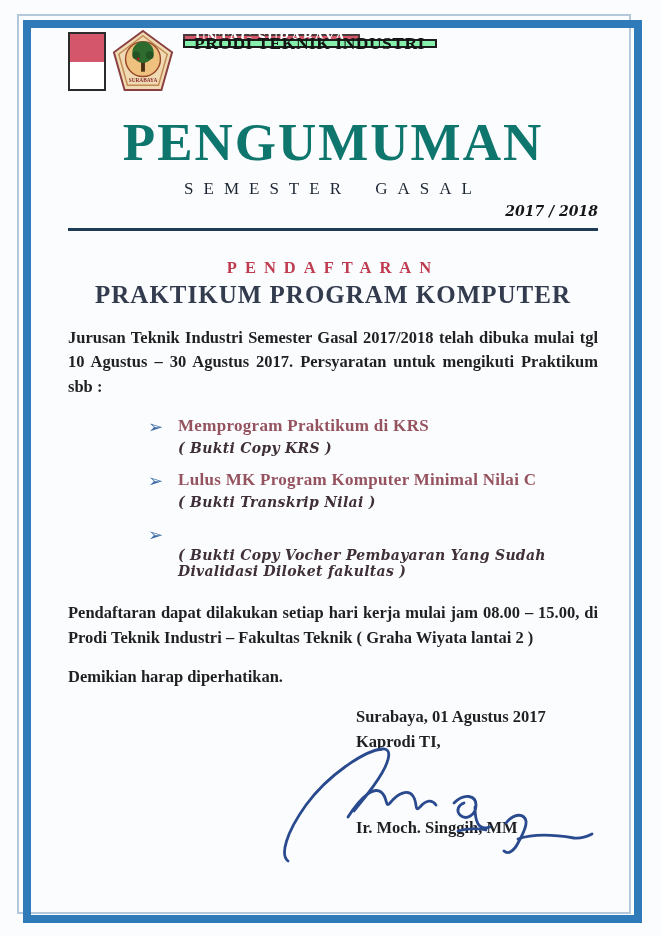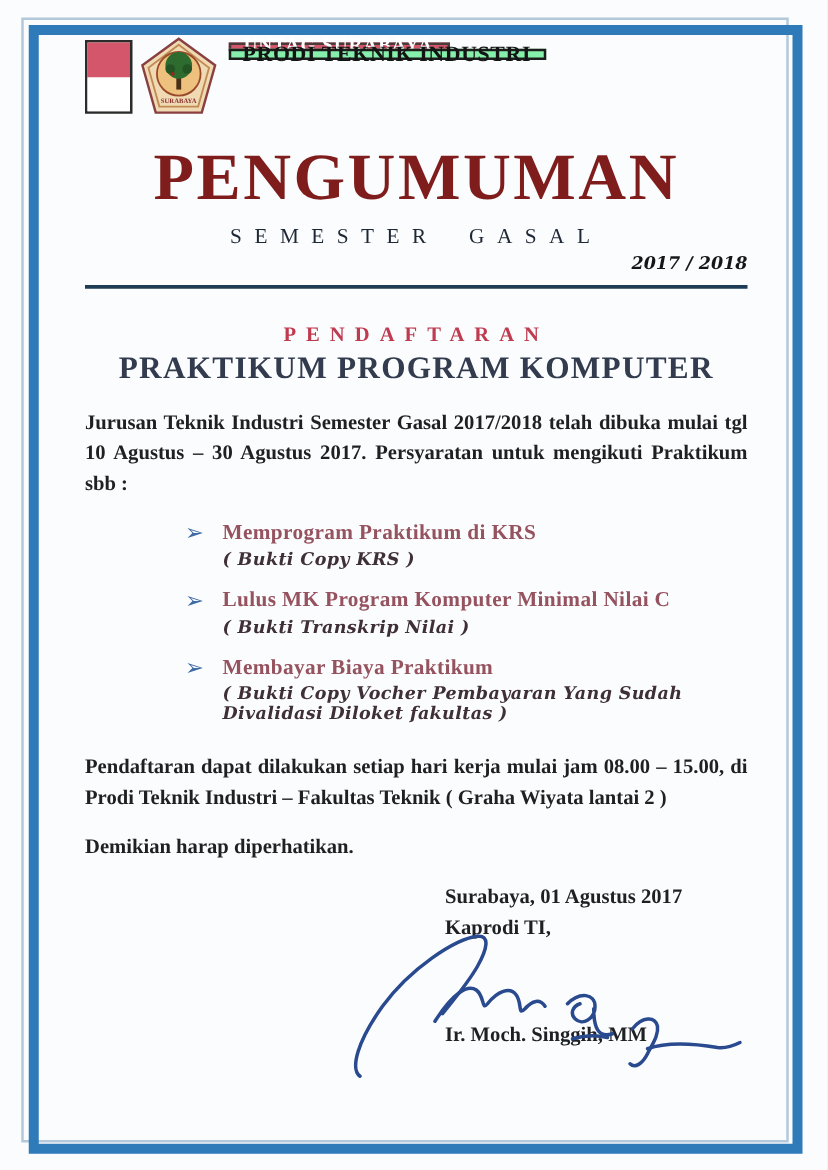--- a/index.html
+++ b/index.html
@@ -33,21 +33,21 @@
   }
   .band-white{
     display:inline-block;background:#86efac;color:#141414;
     border:2px solid #1c1c1c;padding:2px 10px 3px 9px;margin-top:-2px;
     font-size:17.5px;font-weight:bold;letter-spacing:0.5px;
   }
   .bands .row{line-height:0;}
 
   
   .title{
-    margin-top:22px;text-align:center;color:#7f1d1d;
+    margin-top:22px;text-align:center;color:#0f766e;
     font-size:53px;font-weight:bold;letter-spacing:2px;line-height:1.05;
   }
   .subtitle{
     margin-top:8px;text-align:center;color:#1d2735;
     font-size:17px;font-weight:normal;letter-spacing:10px;word-spacing:10px;
   }
   .year{
     margin-top:4px;text-align:right;color:#16161a;
     font-family:"DejaVu Serif",serif;font-style:italic;font-weight:bold;font-size:14px;
   }
@@ -147,21 +147,20 @@
       <li class="req-item">
         <div class="req-head">
           <span class="bullet">➢</span>
           <span class="req-title">Lulus MK Program Komputer Minimal Nilai C</span>
         </div>
         <div class="req-note">( Bukti Transkrip Nilai )</div>
       </li>
       <li class="req-item">
         <div class="req-head">
           <span class="bullet">➢</span>
-          <span class="req-title">Membayar Biaya Praktikum</span>
         </div>
         <div class="req-note">( Bukti Copy Vocher Pembayaran Yang Sudah Divalidasi Diloket fakultas )</div>
       </li>
     </ul>
 
     <p class="closing-par">Pendaftaran dapat dilakukan setiap hari kerja mulai jam 08.00 – 15.00, di Prodi Teknik Industri – Fakultas Teknik  ( Graha Wiyata lantai 2 )</p>
     <p class="closing-note">Demikian harap diperhatikan.</p>
 
     <div class="sig-block">
       <div class="sig-date">Surabaya, 01 Agustus 2017</div>

